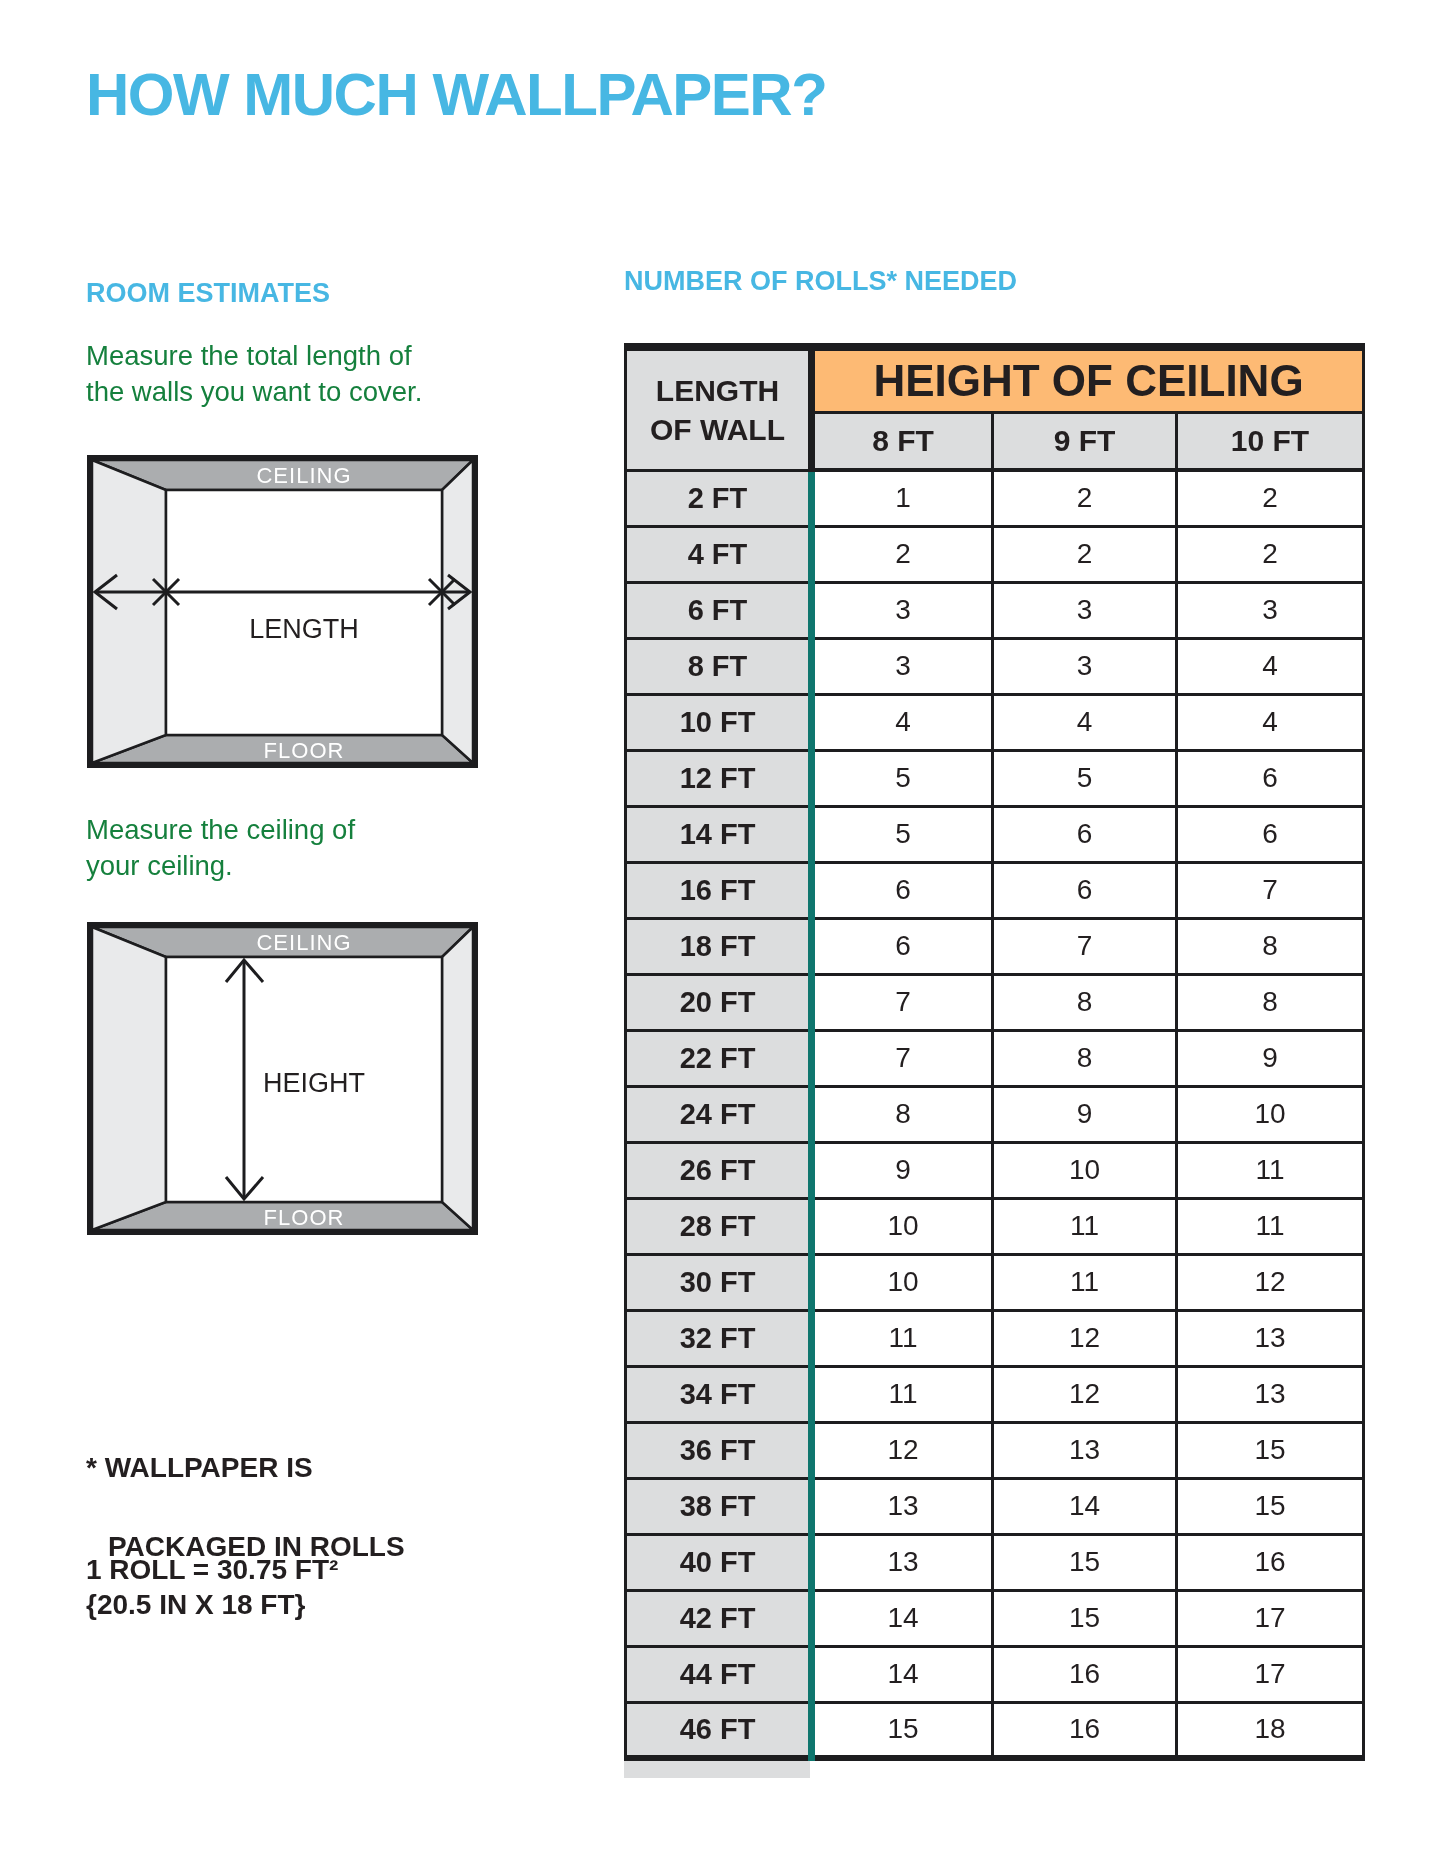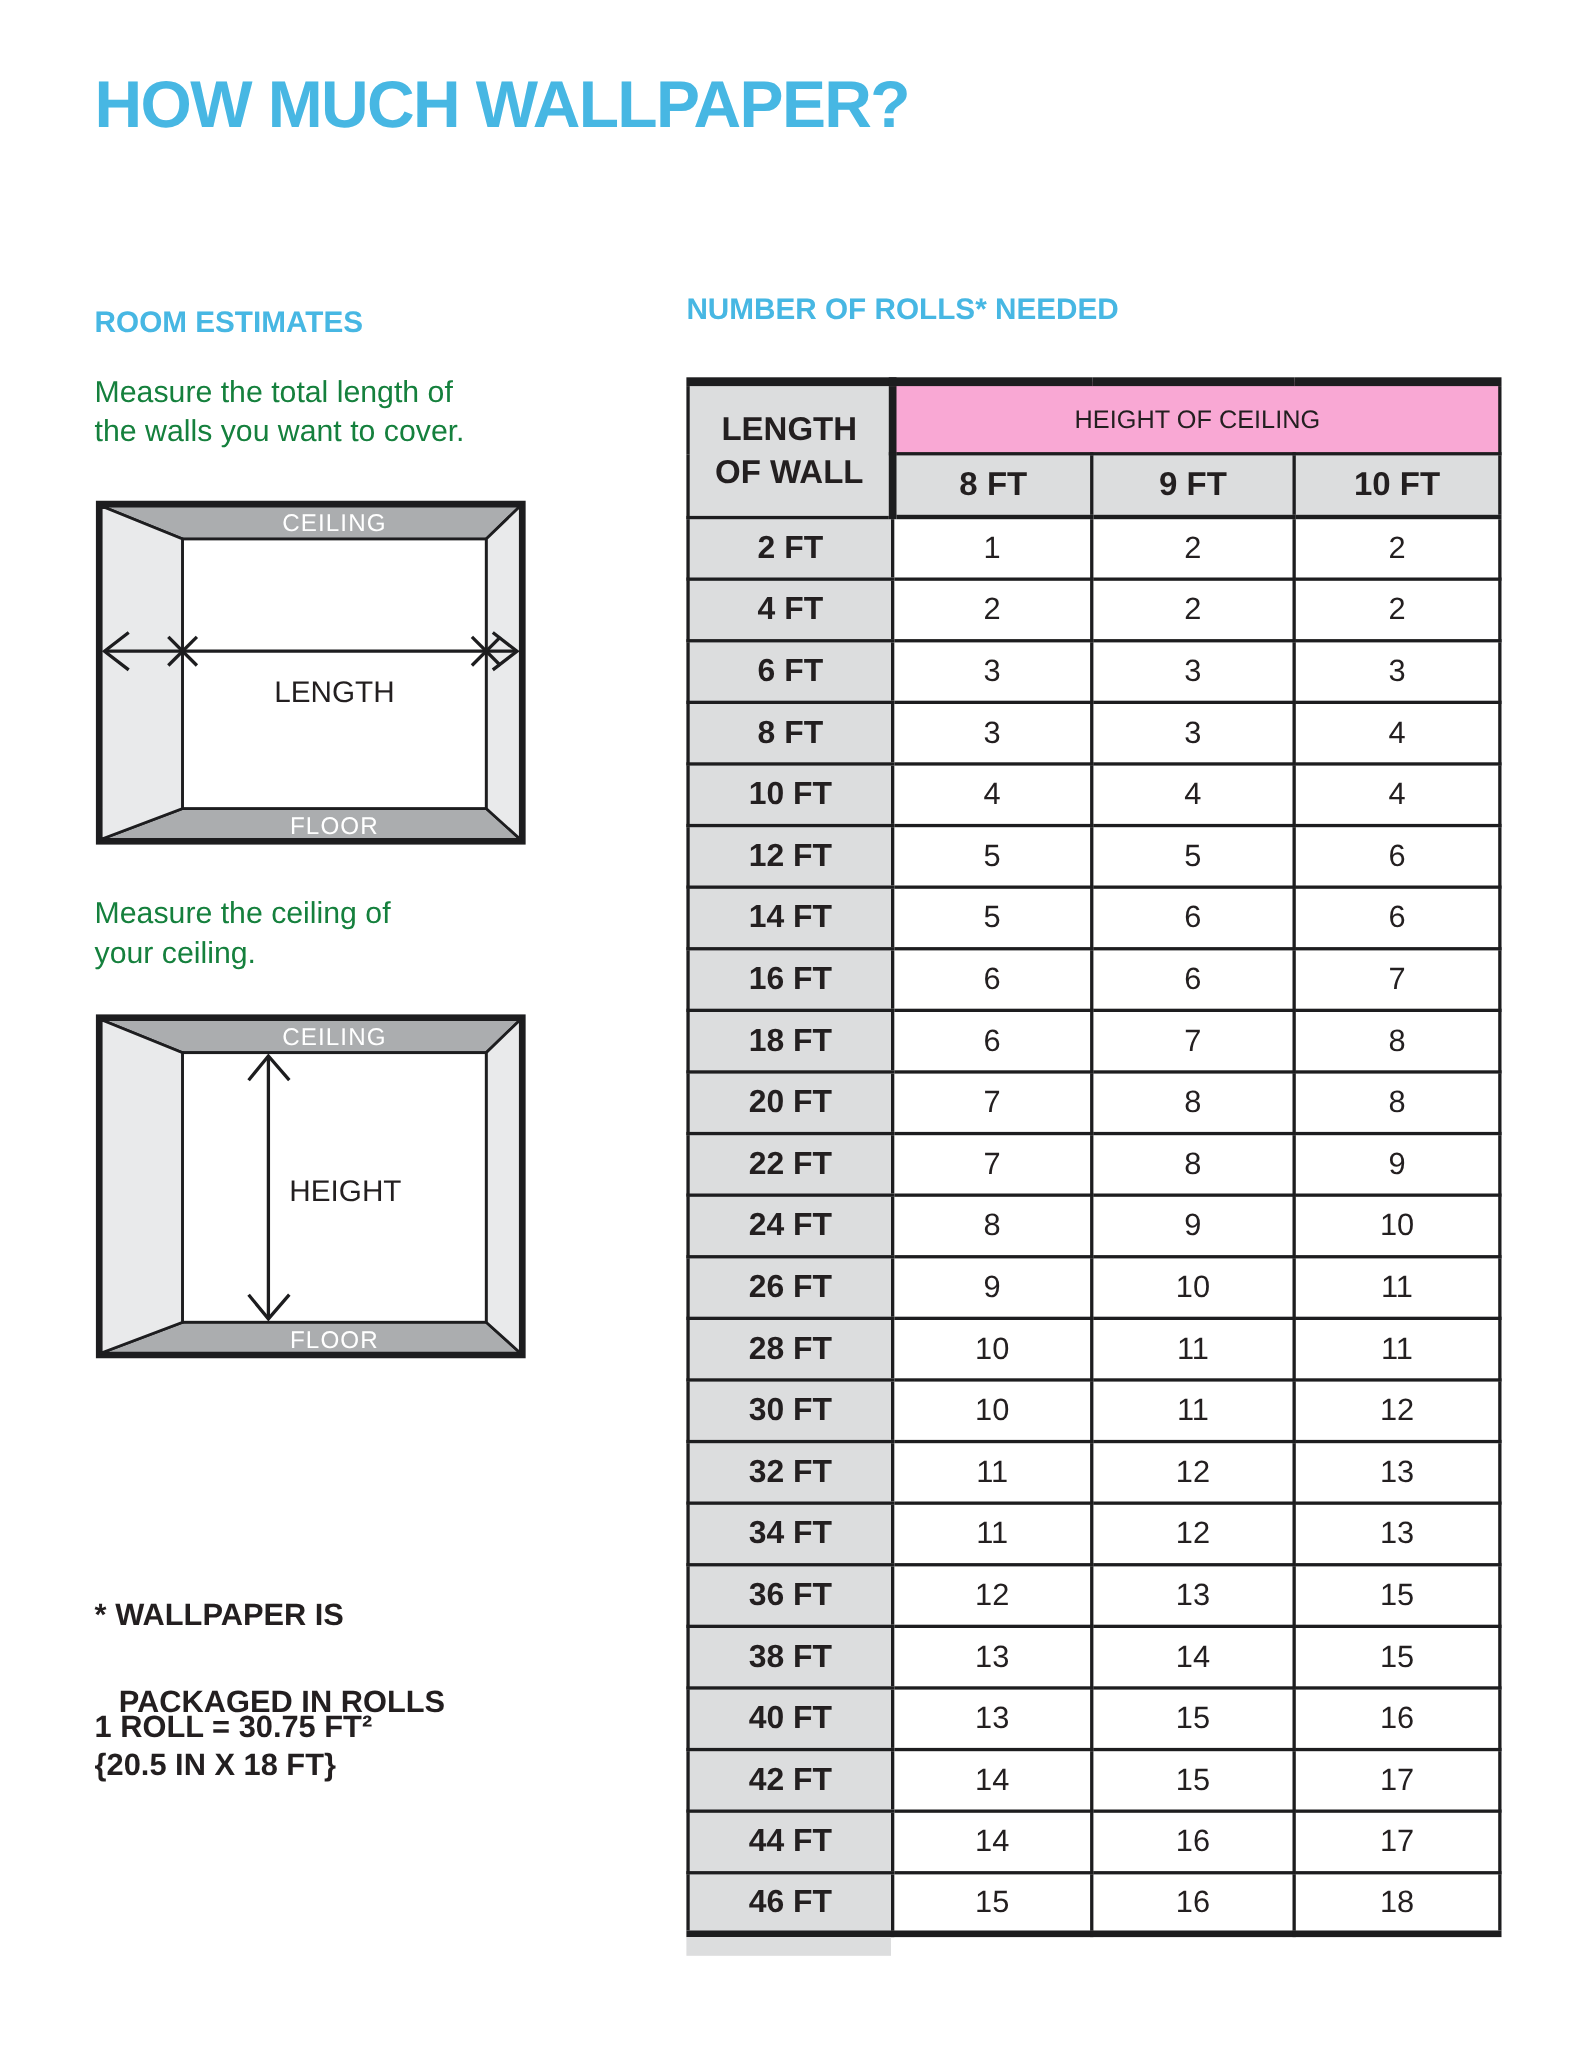--- a/index.html
+++ b/index.html
@@ -26,24 +26,24 @@
   table.rolls-table {
     border-collapse:collapse; table-layout:fixed; width:738px; background:#ffffff;
     border-left:3px solid #1d1d1f; border-right:3px solid #1d1d1f;
     border-top:8px solid #1d1d1f; border-bottom:6px solid #1d1d1f;
   }
   table.rolls-table th, table.rolls-table td { border:3px solid #1d1d1f; padding:0; text-align:center; vertical-align:middle; }
   th.corner-cell {
     background:#dcddde; border-right:7px solid #1d1d1f !important; border-bottom:4px solid #1d1d1f;
     font-size:30px; font-weight:bold; line-height:39px;
   }
-  th.group-header { background:#f9a8d4; font-size:23px; font-weight:normal; height:60px; border-bottom:3px solid #1d1d1f; }
+  th.group-header { background:#fdba74; font-size:44px; font-weight:bold; height:60px; border-bottom:3px solid #1d1d1f; }
   tr.sub-header th { background:#dcddde; font-size:30px; font-weight:bold; height:54px; border-bottom:4px solid #1d1d1f; }
   tbody tr { height:56px; }
-  tbody th.row-label { background:#dcddde; border-right:2px solid #0f766e; font-size:29px; font-weight:bold; }
+  tbody th.row-label { background:#dcddde; border-right:7px solid #0f766e; font-size:29px; font-weight:bold; }
   tbody td { font-size:28px; font-weight:normal; color:#231f20; background:#ffffff; }
   .table-footer-stub { width:186px; height:17px; background:#dcddde; }
 
   svg text { font-family:"Liberation Sans","DejaVu Sans",sans-serif; }
   .diag-room-label { font-size:22px; fill:#ffffff; letter-spacing:1px; }
   .diag-dim-label  { font-size:27px; fill:#231f20; }
 </style>
 </head>
 <body>
 

